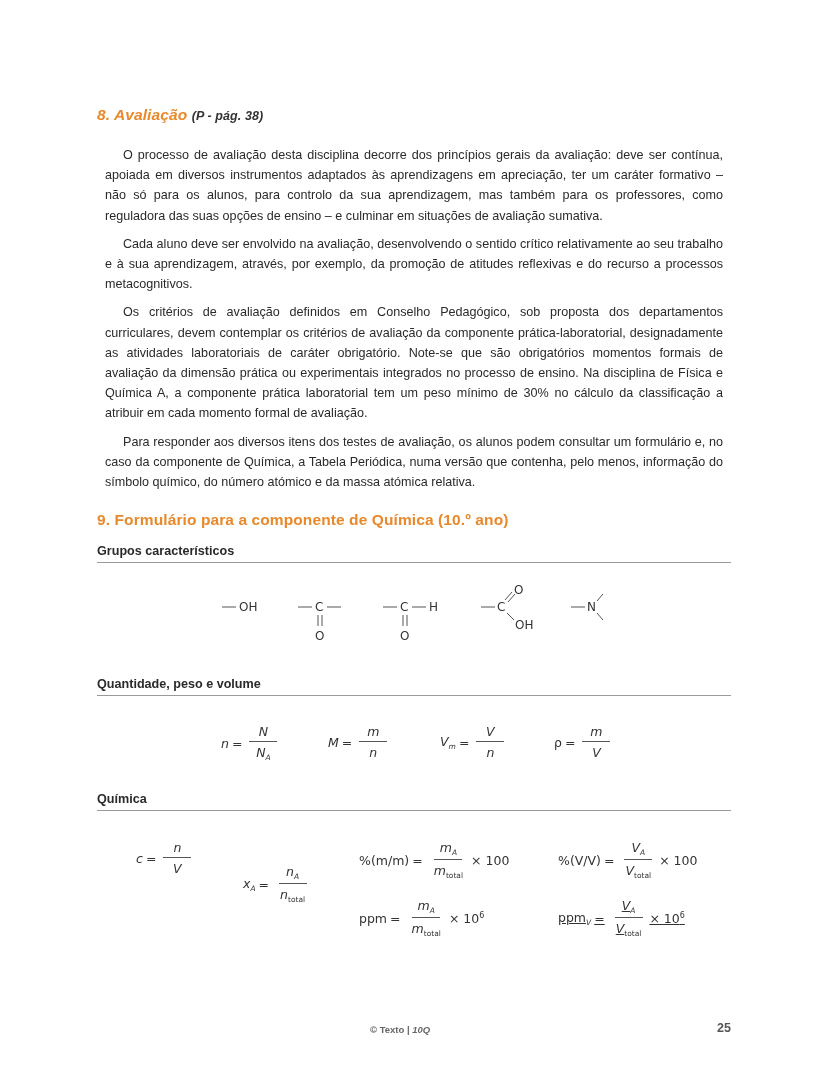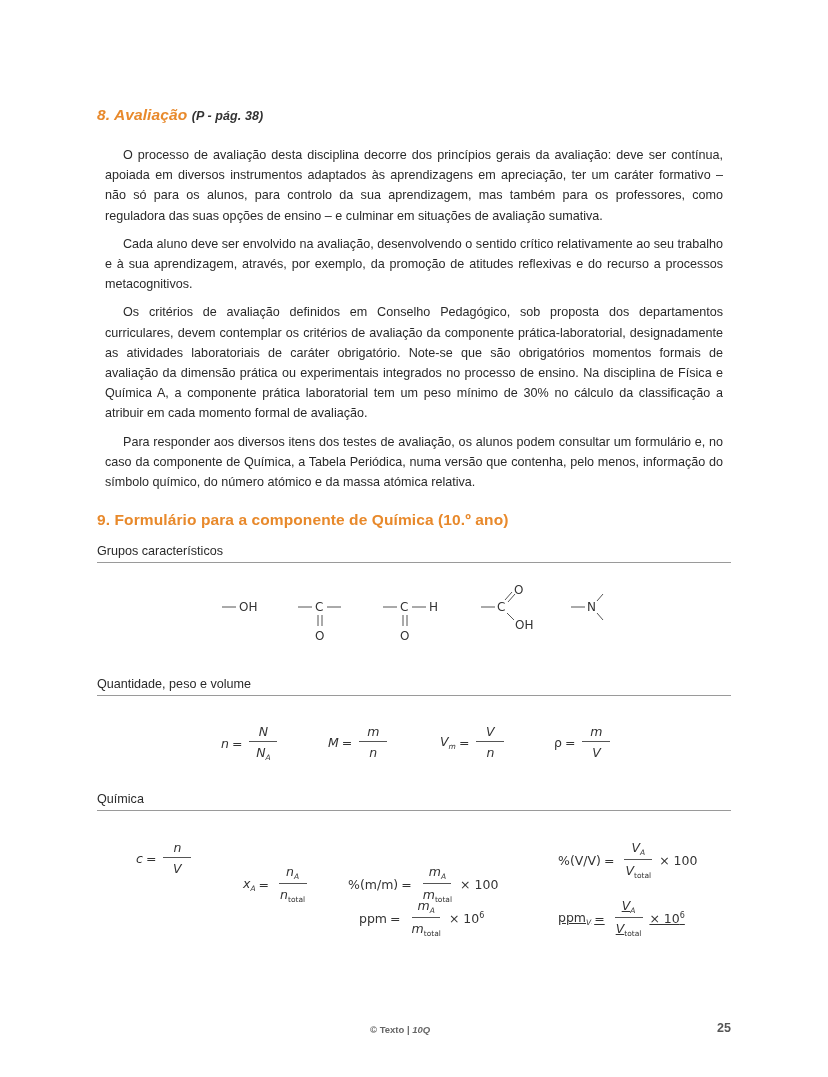--- a/index.html
+++ b/index.html
@@ -5,21 +5,21 @@
     html, body { margin: 0; padding: 0; background: #ffffff; }
     body { width: 828px; height: 1077px; position: relative; overflow: hidden;
       font-family: "Liberation Sans", sans-serif; color: #222; }
     .page { position: absolute; left: 97px; top: 0; width: 634px; }
     .h1 { position: absolute; left: 0; font-weight: bold; color: #e8892b; font-size: 15.5px; letter-spacing: 0.1px; }
     .h1 .ref { font-size: 12.5px; color: #333; font-weight: bold; }
     .para { position: absolute; left: 0; width: 634px; font-size: 12.6px; line-height: 20.2px;
       text-align: justify; color: #2a2a2a; }
     .para p { margin: 8px; text-indent: 18px; }
     .subhead { position: absolute; left: 0; width: 634px; font-size: 12.6px; color: #2a2a2a;
-      border-bottom: 1px solid #9a9a9a; padding-bottom: 4px; }
+      border-bottom: 1px solid #9a9a9a; padding-bottom: 4px; font-weight: bold; }
     .formula { position: absolute; font-family: "DejaVu Sans", sans-serif; font-size: 12.5px; color: #333;
       display: flex; align-items: center; white-space: nowrap; }
     .it { font-style: italic; }
     .frac { display: inline-flex; flex-direction: column; align-items: center; margin: 0 4px; }
     .frac .num { padding: 0 4px 2px; border-bottom: 1px solid #555; min-width: 20px; text-align: center; }
     .frac .den { padding: 3px 4px 0; text-align: center; }
     sub { font-size: 7.5px; vertical-align: -3px; }
     sup { font-size: 8px; vertical-align: 5px; }
     .groups { position: absolute; left: 0; top: 0; width: 828px; height: 1077px; pointer-events: none; }
     .footer-text { position: absolute; top: 1024px; left: 370px; font-size: 9.5px; color: #666; font-weight: bold; }
@@ -136,21 +136,21 @@
 
 <div class="formula" style="left:243px; top:840px;margin-top:24px;">
   <span class="it"><span>x</span><sub>A</sub></span>
   <span style="margin:0 3px">=</span>
   <span class="frac">
     <span class="num it"><span>n</span><sub>A</sub></span>
     <span class="den"><span class="it">n</span><sub>total</sub></span>
   </span>
 </div>
 
-<div class="formula" style="left:348px; top:840px;margin-top:24px;">
+<div class="formula" style="left:359px; top:840px;">
   <span>%(m/m)</span>
   <span style="margin:0 3px">=</span>
   <span class="frac">
     <span class="num it"><span>m</span><sub>A</sub></span>
     <span class="den"><span class="it">m</span><sub>total</sub></span>
   </span>
   <span>× 100</span>
 </div>
 
 <div class="formula" style="left:558px; top:840px;">

